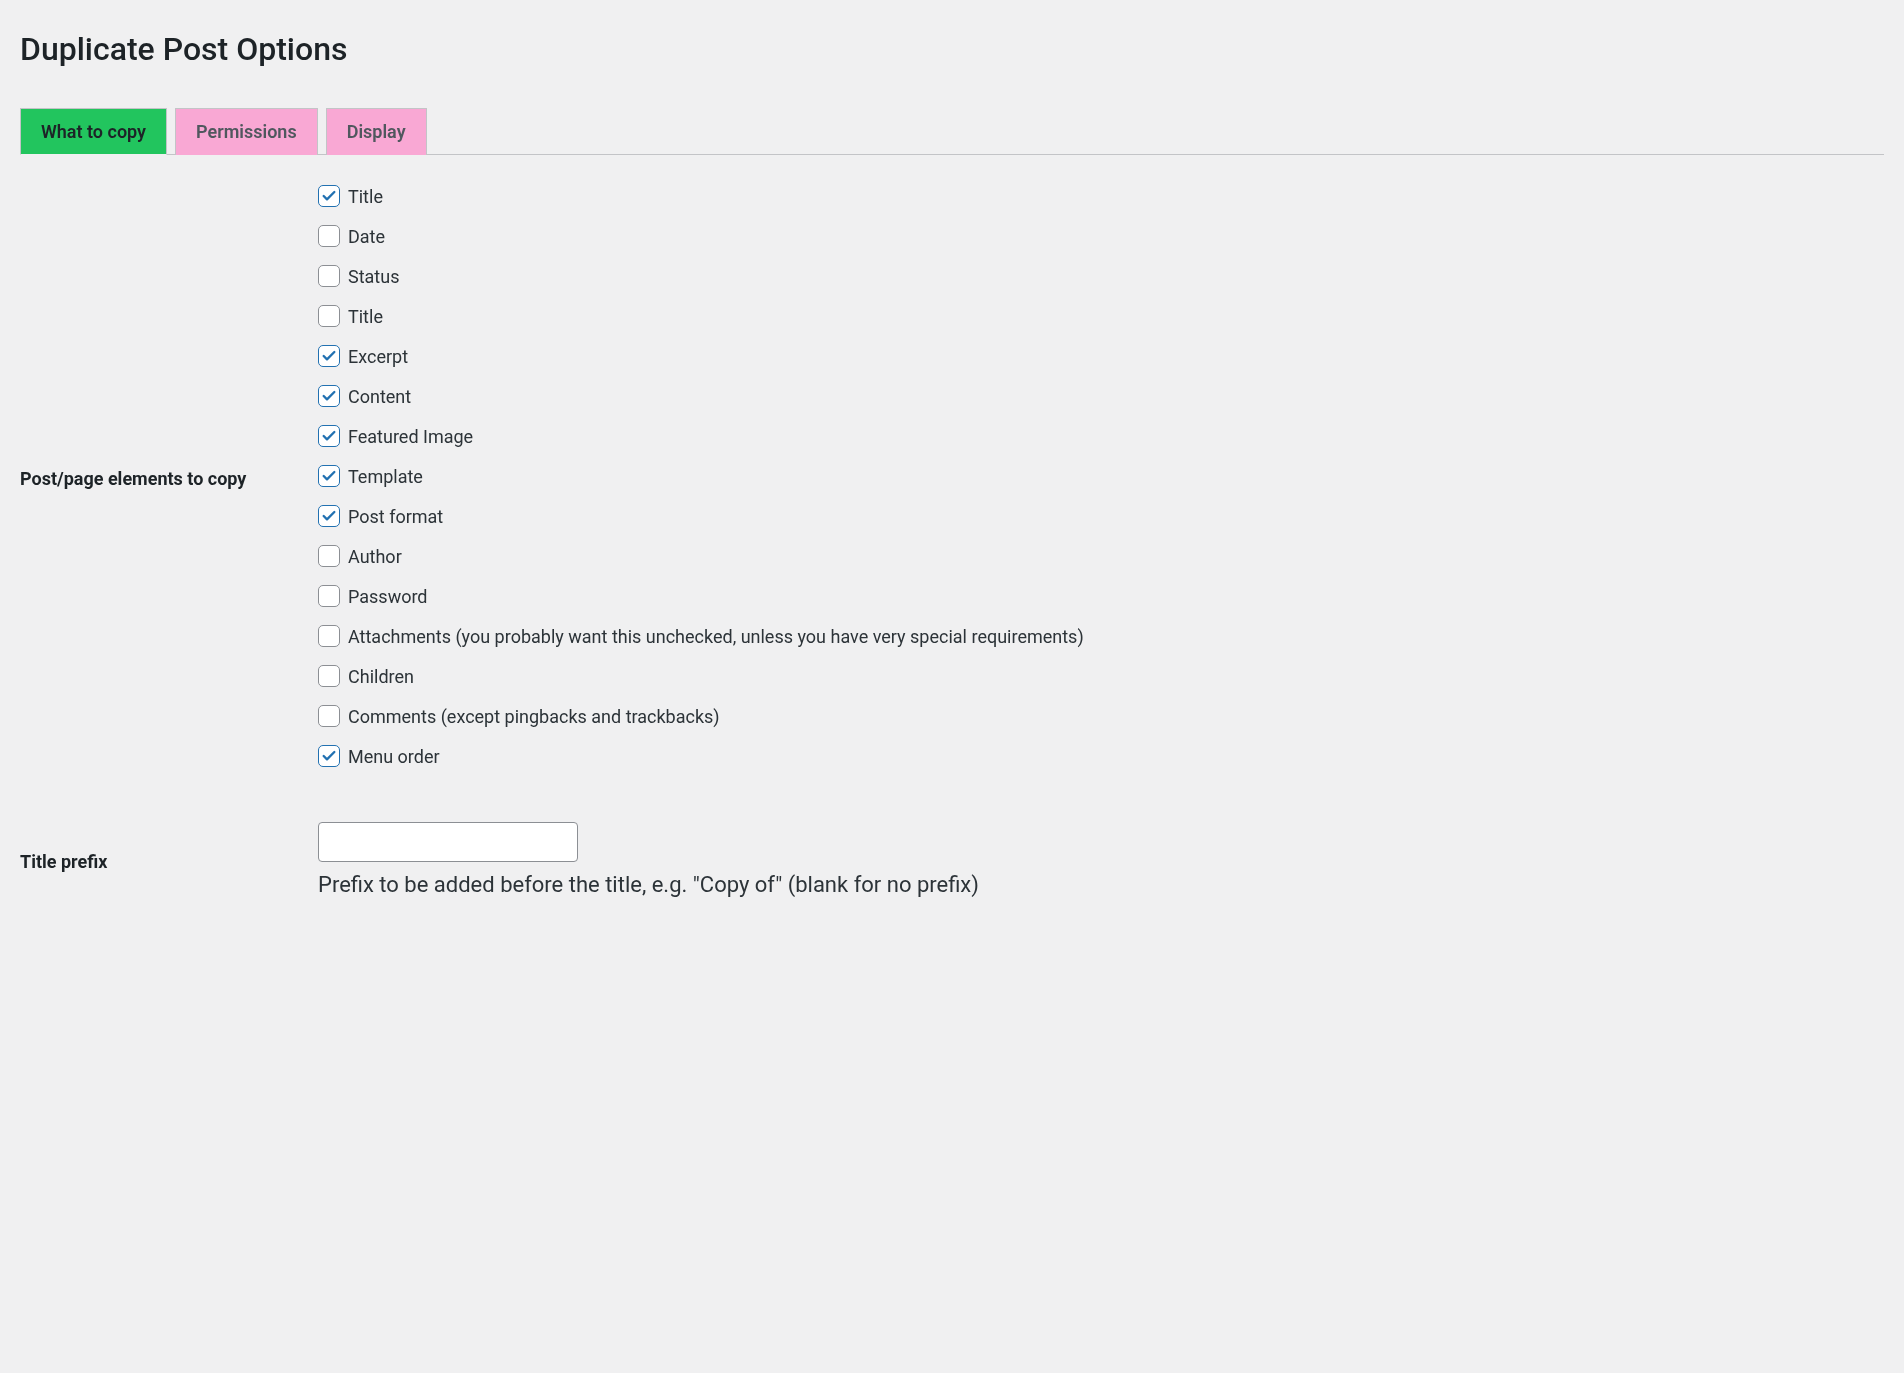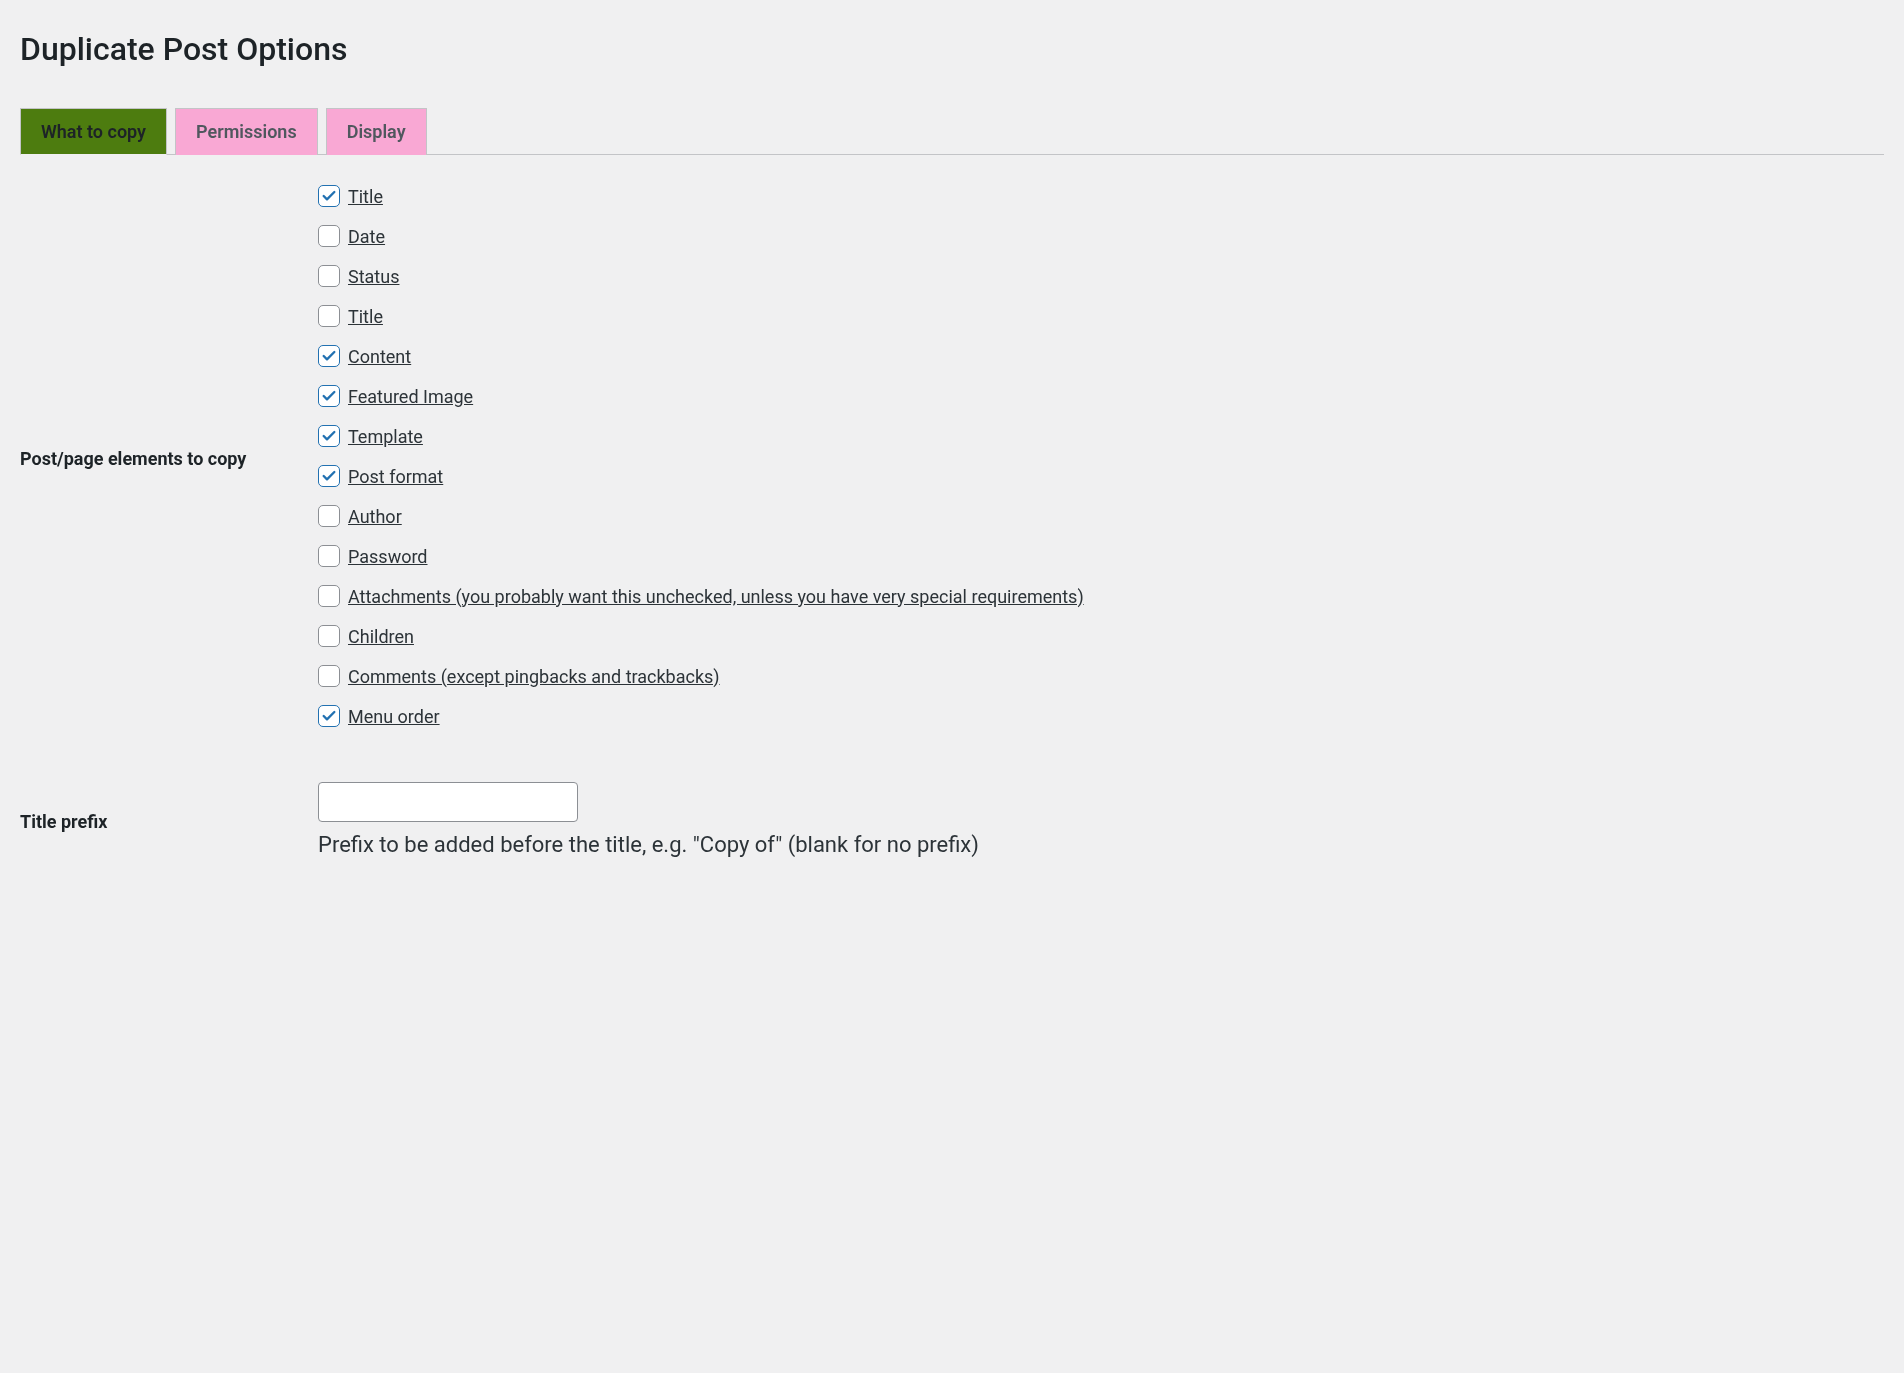--- a/index.html
+++ b/index.html
@@ -36,21 +36,21 @@
       border-bottom: none;
       padding: 12px 20px;
       font-size: 18px;
       font-weight: 600;
       color: #50575e;
       cursor: pointer;
       margin-bottom: -1px;
     }
     
     .tab.active {
-      background: #4d7c0f;
+      background: #22c55e;
       border-bottom: 1px solid #f0f0f1;
       color: #1d2327;
     }
     
     .form-table {
       margin-top: 30px;
       width: 100%;
     }
     
     .form-row {
@@ -107,21 +107,20 @@
     .checkbox svg {
       display: none;
       width: 16px;
       height: 16px;
     }
     
     .checkbox-label {
       font-size: 18px;
       color: #2c3338;
       cursor: pointer;
-      text-decoration: underline;
     }
     
     .text-input {
       width: 260px;
       height: 40px;
       border: 1px solid #8c8f94;
       border-radius: 4px;
       background: #fff;
       padding: 0 10px;
       font-size: 16px;
@@ -172,20 +171,28 @@
         <div class="checkbox-item">
           <div class="checkbox"></div>
           <span class="checkbox-label">Title</span>
         </div>
         <div class="checkbox-item">
           <div class="checkbox checked">
             <svg viewBox="0 0 24 24" fill="none" stroke="#2271b1" stroke-width="3.5" stroke-linecap="round" stroke-linejoin="round">
               <polyline points="4 12 9 17 20 6"></polyline>
             </svg>
           </div>
+          <span class="checkbox-label">Excerpt</span>
+        </div>
+        <div class="checkbox-item">
+          <div class="checkbox checked">
+            <svg viewBox="0 0 24 24" fill="none" stroke="#2271b1" stroke-width="3.5" stroke-linecap="round" stroke-linejoin="round">
+              <polyline points="4 12 9 17 20 6"></polyline>
+            </svg>
+          </div>
           <span class="checkbox-label">Content</span>
         </div>
         <div class="checkbox-item">
           <div class="checkbox checked">
             <svg viewBox="0 0 24 24" fill="none" stroke="#2271b1" stroke-width="3.5" stroke-linecap="round" stroke-linejoin="round">
               <polyline points="4 12 9 17 20 6"></polyline>
             </svg>
           </div>
           <span class="checkbox-label">Featured Image</span>
         </div>

